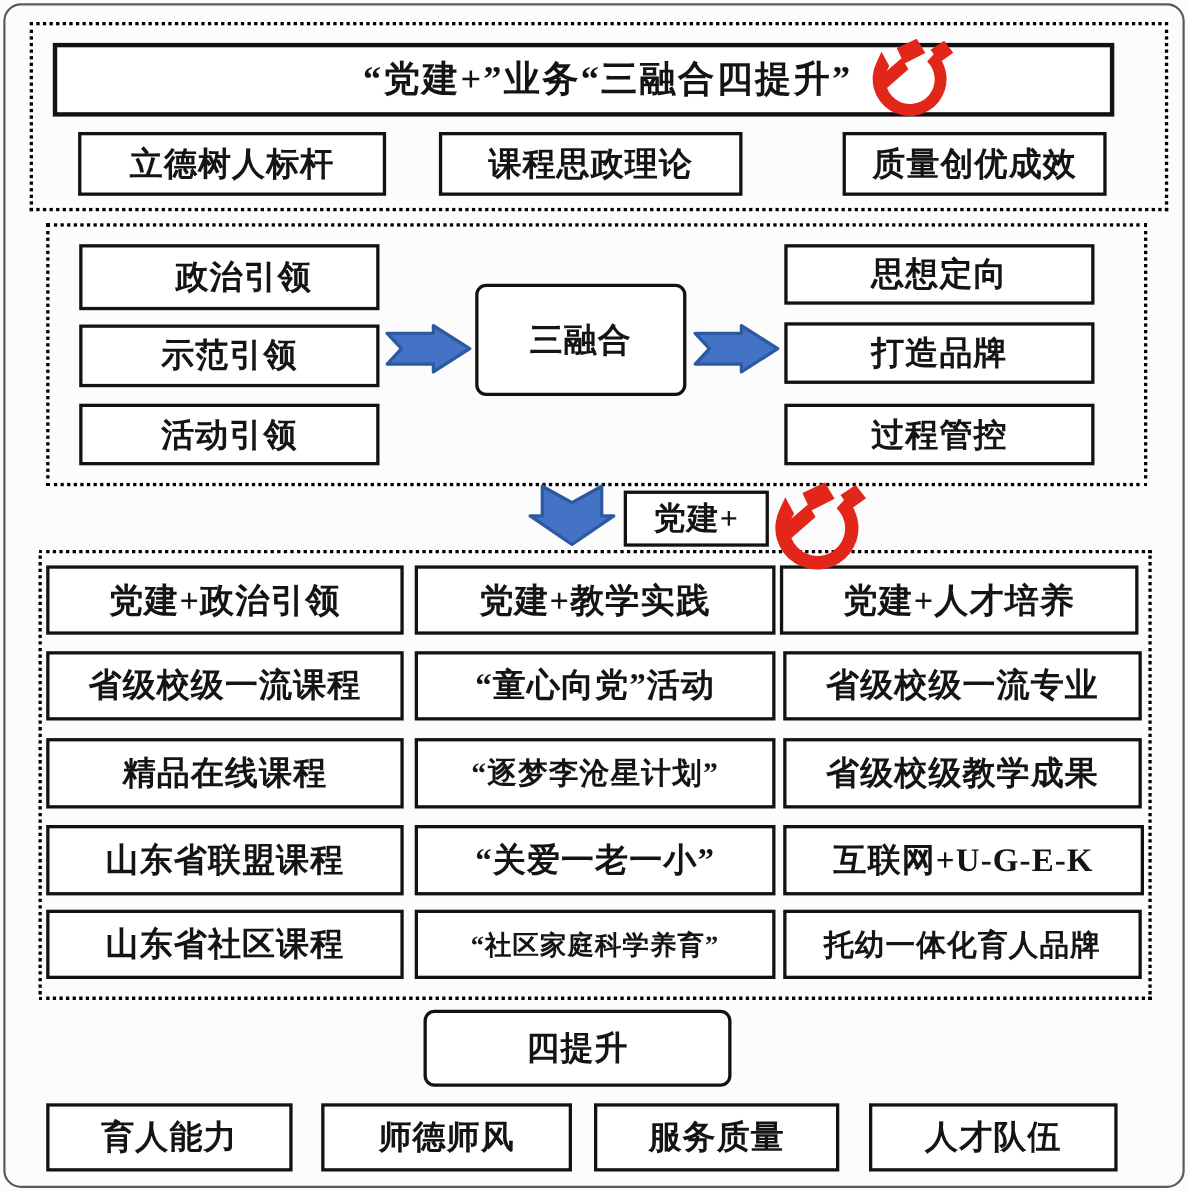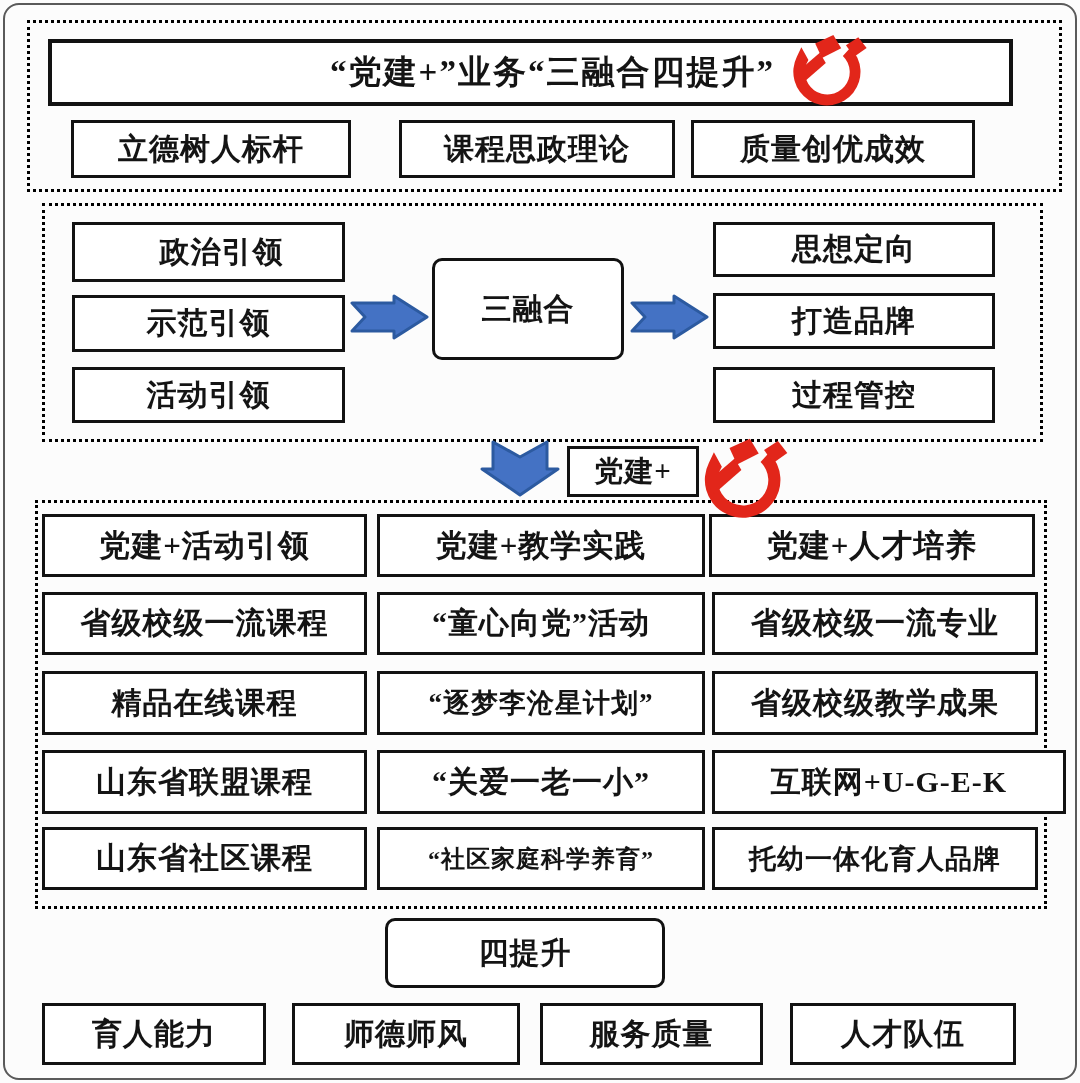--- a/index.html
+++ b/index.html
@@ -29,21 +29,21 @@
 </head>
 <body>
 
 <div class="page">
   <div class="frame"></div>
 
   <section class="dashed" style="left:27px;top:20px;width:1029px;height:166px;">
     <div class="box title" style="left:18px;top:16px;width:965px;height:67px;">“党建+”业务“三融合四提升”</div>
     <div class="box" style="left:41px;top:97px;width:280px;height:58px;">立德树人标杆</div>
     <div class="box" style="left:369px;top:97px;width:276px;height:58px;">课程思政理论</div>
-    <div class="box" style="left:661px;top:97px;width:284px;height:58px;font-family:Liberation Serif, serif;">质量创优成效</div>
+    <div class="box" style="left:736px;top:97px;width:240px;height:58px;font-family:Liberation Serif, serif;">质量创优成效</div>
   </section>
 
   <svg class="icon emblem" style="left:786px;top:31px;" width="86" height="80" viewBox="0 0 100 100">
     <g transform="rotate(12 50 50)" fill="#e2261a">
       <path d="M70 16 A42 42 0 1 1 7 41 L10 28 L22 42 A28 28 0 1 0 63 28 Z"></path>
       <path d="M64 14 L77 1 L90 12 L77 26 Z"></path>
       <path d="M26 20 L46 5 L59 19 L38 36 Z"></path>
       <path d="M34 30 L44 41 L20 73 L9 63 Z"></path>
     </g>
   </svg>
@@ -81,35 +81,35 @@
     <g transform="rotate(12 50 50)" fill="#e2261a">
       <path d="M70 16 A42 42 0 1 1 7 41 L10 28 L22 42 A28 28 0 1 0 63 28 Z"></path>
       <path d="M64 14 L77 1 L90 12 L77 26 Z"></path>
       <path d="M26 20 L46 5 L59 19 L38 36 Z"></path>
       <path d="M34 30 L44 41 L20 73 L9 63 Z"></path>
     </g>
   </svg>
 
   <section class="dashed" style="left:35px;top:500px;width:1006px;height:403px;">
 
-    <div class="box fs31" style="left:4px;top:11px;width:325px;height:63px;">党建+活动引领</div>
+    <div class="box fs31" style="left:4px;top:11px;width:325px;height:63px;">党建+政治引领</div>
     <div class="box fs31" style="left:339px;top:11px;width:328px;height:63px;">党建+教学实践</div>
     <div class="box fs31" style="left:671px;top:11px;width:326px;height:63px;">党建+人才培养</div>
 
     <div class="box" style="left:4px;top:89px;width:325px;height:63px;">省级校级一流课程</div>
     <div class="box" style="left:339px;top:89px;width:328px;height:63px;">“童心向党”活动</div>
     <div class="box" style="left:674px;top:89px;width:326px;height:63px;">省级校级一流专业</div>
 
     <div class="box" style="left:4px;top:168px;width:325px;height:64px;">精品在线课程</div>
     <div class="box fs27" style="left:339px;top:168px;width:328px;height:64px;">“逐梦李沧星计划”</div>
     <div class="box" style="left:674px;top:168px;width:326px;height:64px;">省级校级教学成果</div>
 
     <div class="box" style="left:4px;top:247px;width:325px;height:64px;">山东省联盟课程</div>
     <div class="box" style="left:339px;top:247px;width:328px;height:64px;">“关爱一老一小”</div>
-    <div class="box" style="left:674px;top:247px;width:354px;height:64px;">互联网+U-G-E-K</div>
+    <div class="box" style="left:674px;top:247px;width:328px;height:64px;">互联网+U-G-E-K</div>
 
     <div class="box" style="left:4px;top:324px;width:325px;height:63px;">山东省社区课程</div>
     <div class="box fs24" style="left:339px;top:324px;width:328px;height:63px;">“社区家庭科学养育”</div>
     <div class="box fs27" style="left:674px;top:324px;width:326px;height:63px;">托幼一体化育人品牌</div>
   </section>
 
   <div class="box rounded" style="left:385px;top:918px;width:280px;height:70px;">四提升</div>
   <div class="box" style="left:42px;top:1003px;width:224px;height:62px;">育人能力</div>
   <div class="box" style="left:292px;top:1003px;width:228px;height:62px;">师德师风</div>
   <div class="box" style="left:540px;top:1003px;width:223px;height:62px;">服务质量</div>

